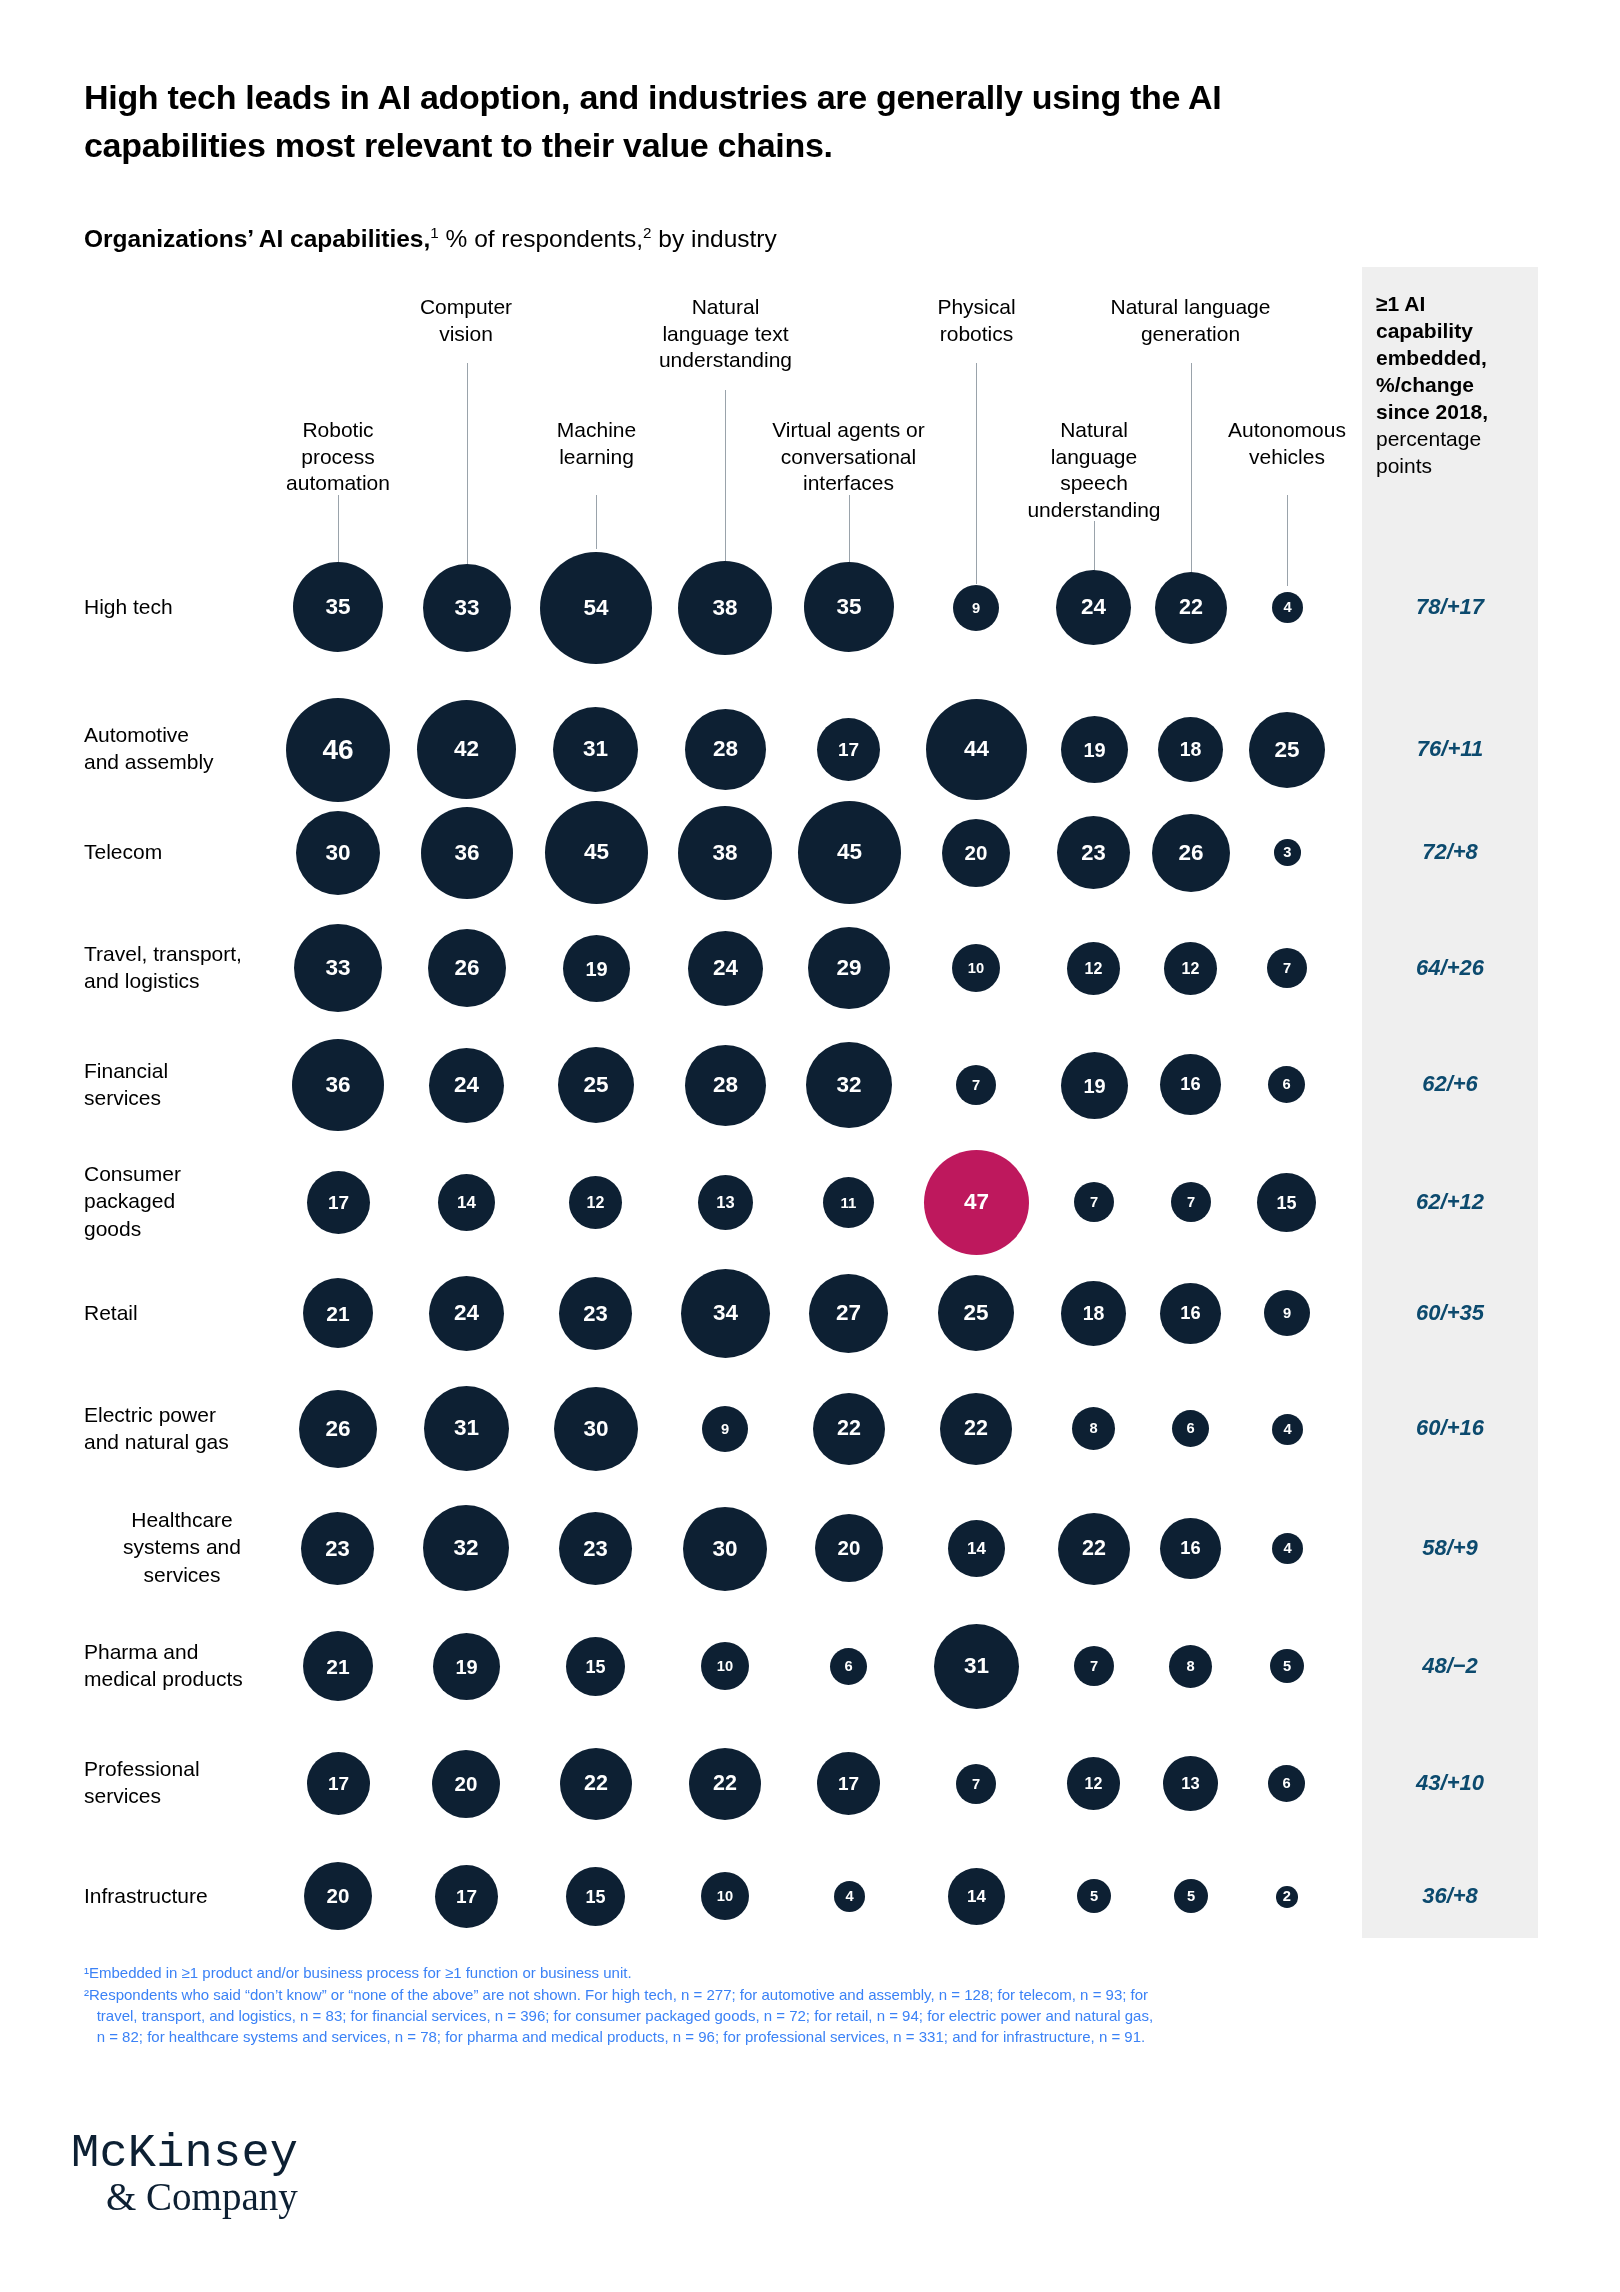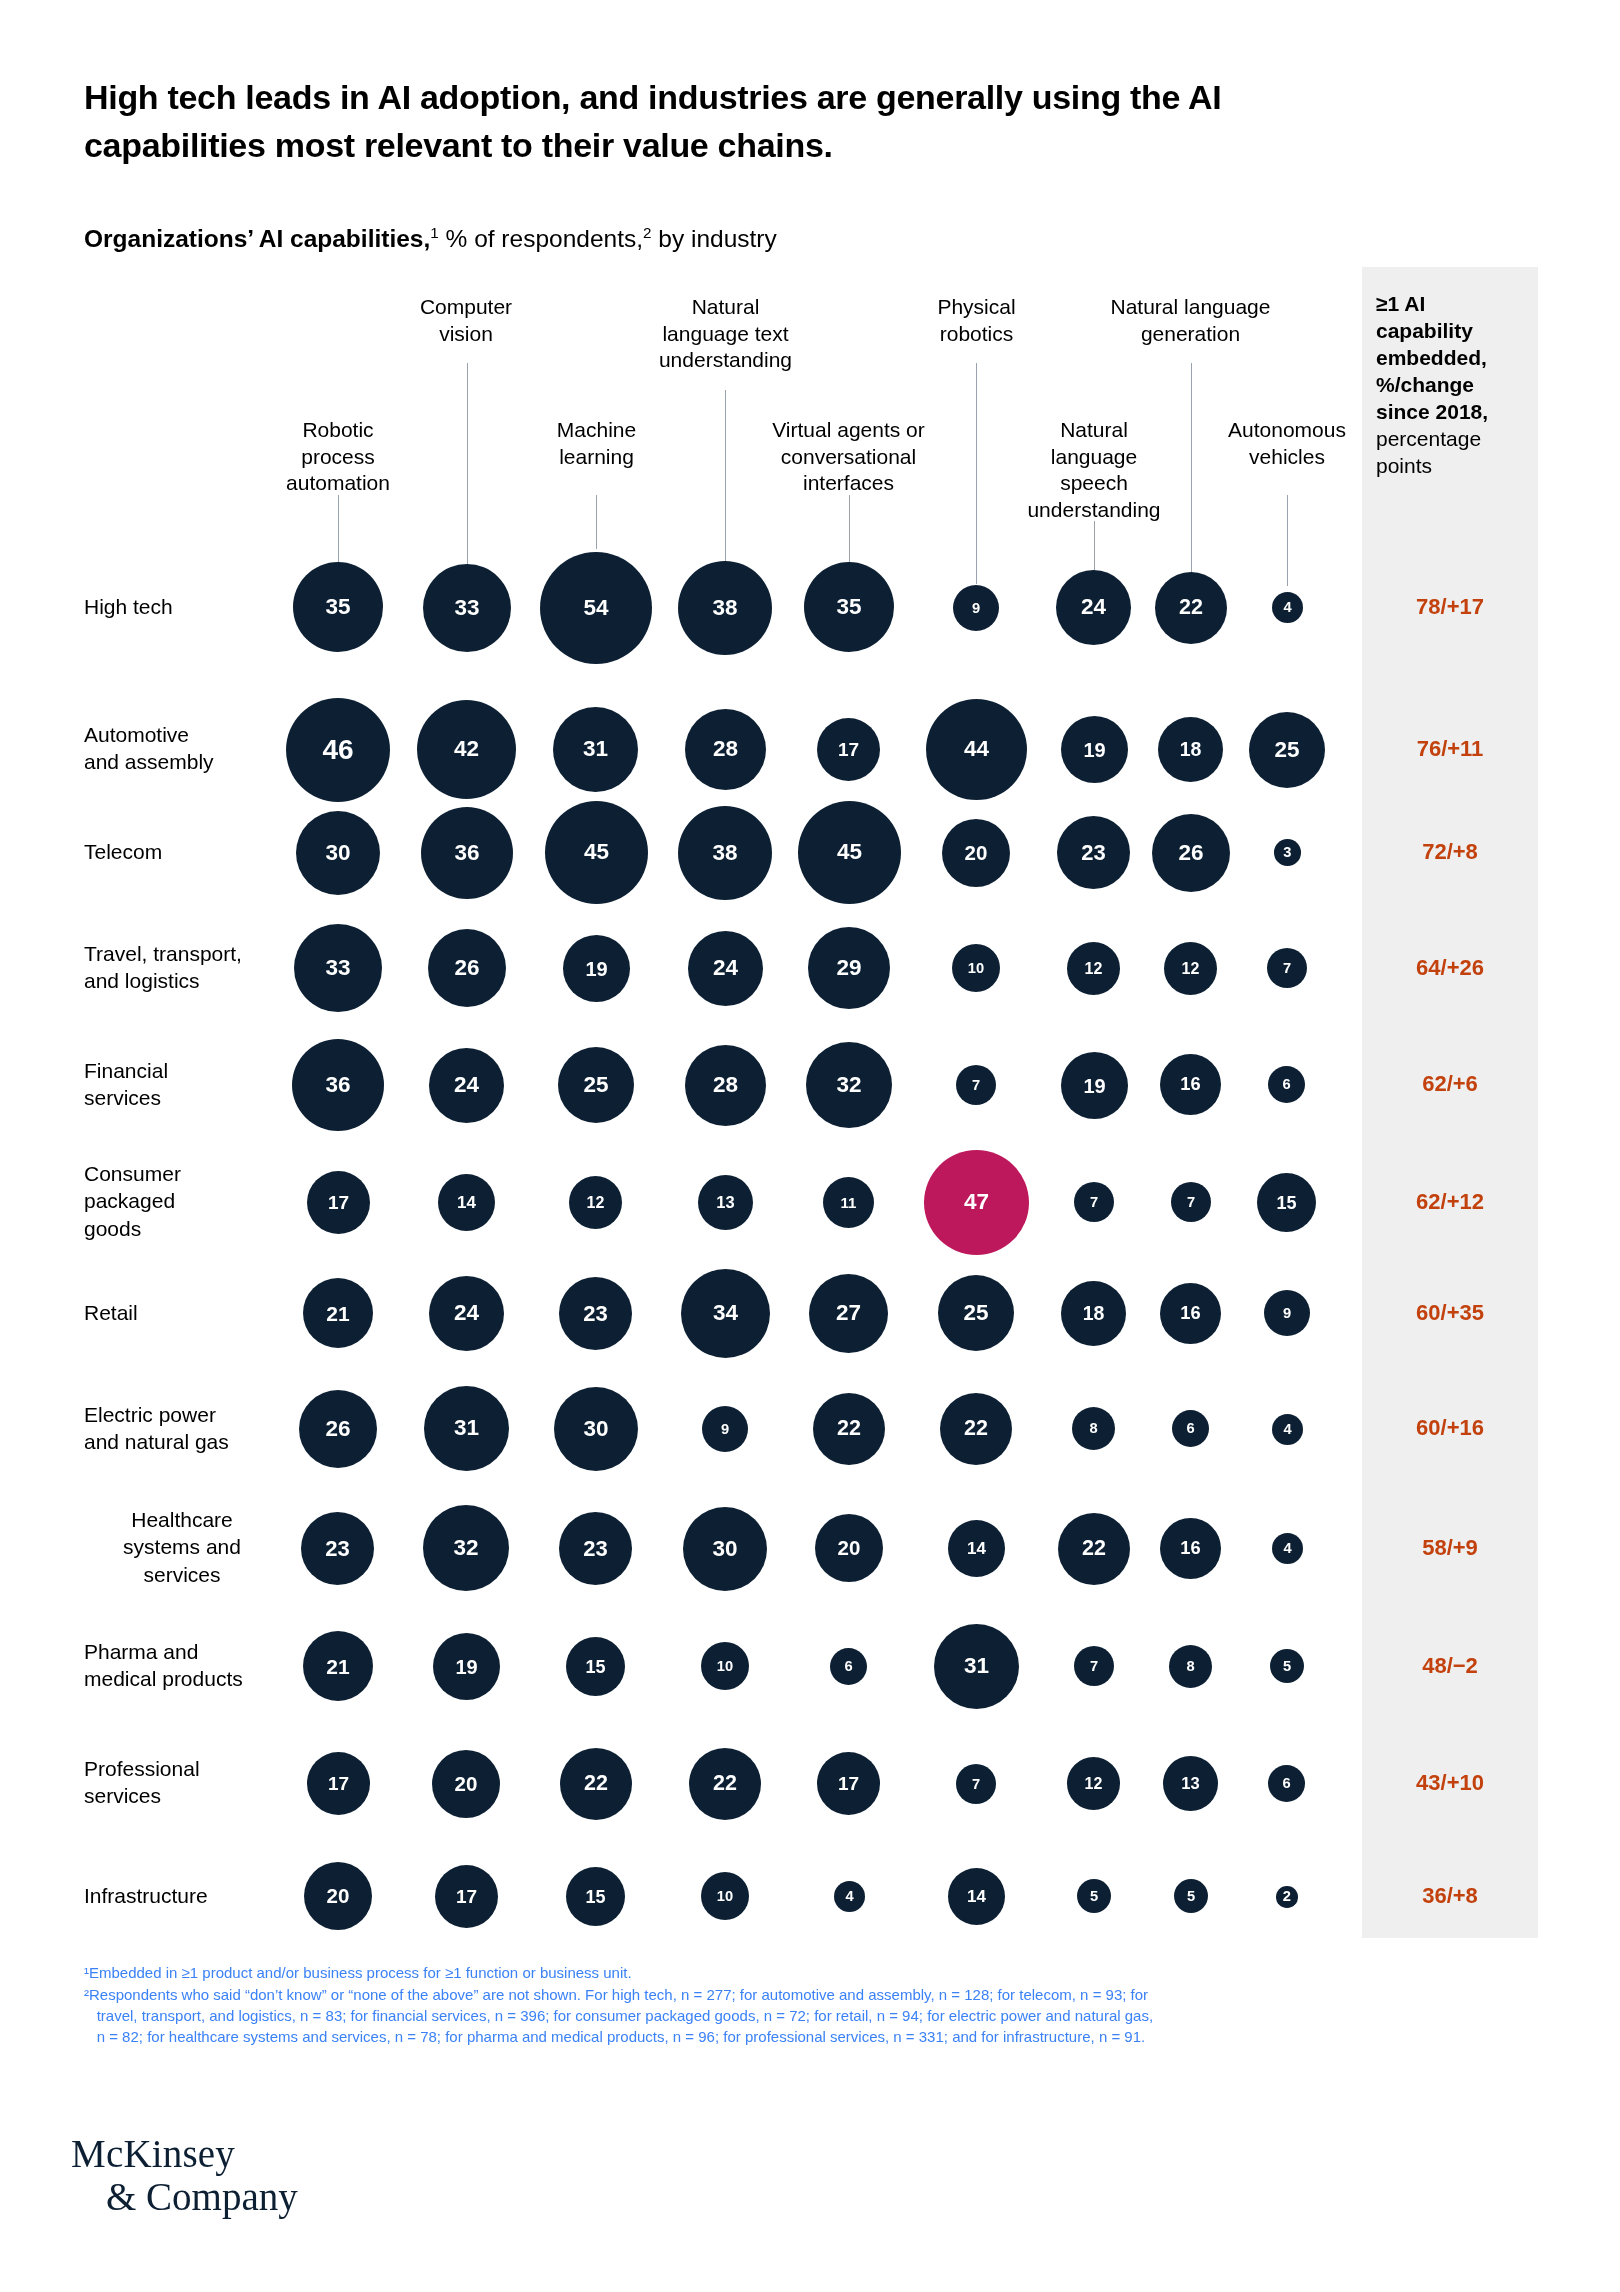--- a/index.html
+++ b/index.html
@@ -50,21 +50,21 @@
   }
 
   
   .rowlabel {
     position:absolute; left:84px;
     width:196px;
     font-size:21px; line-height:27.4px; color:#000;
   }
   .railval {
     position:absolute; left:1362px; width:176px;
-    text-align:center; font-weight:bold; font-size:22px; color:#c2410c;
+    text-align:center; font-weight:bold; font-size:22px; color:#0c4a6e;font-style:italic;
   }
 
   
   .bubble {
     position:absolute;
     border-radius:50%;
     background:#0d2033;
     display:flex; align-items:center; justify-content:center;
     color:#ffffff; font-weight:bold;
     box-sizing:border-box;
@@ -79,21 +79,21 @@
   .footnotes p { margin:0 0 1px 0; }
   .fn2 { text-indent:0; padding-left:0; }
   .fn2 .cont { display:block; padding-left:12.7px; }
 
   
   .logo {
     position:absolute; left:71px; top:2132px;
     font-family:"Liberation Serif", serif;
     color:#0d2033;
   }
-  .logo .l1 { font-size:39px; line-height:43px; letter-spacing:0.2px; }
+  .logo .l1 { font-size:47px; line-height:43px; letter-spacing:0.2px;font-family:Liberation Mono, monospace; }
   .logo .l2 { font-size:39px; line-height:43px; padding-left:35px; }
 </style>
 </head>
 <body>
 
 <div class="page">
 
   <div class="title">High tech leads in AI adoption, and industries are generally using the AI capabilities most relevant to their value chains.</div>
 
   <div class="subtitle">

